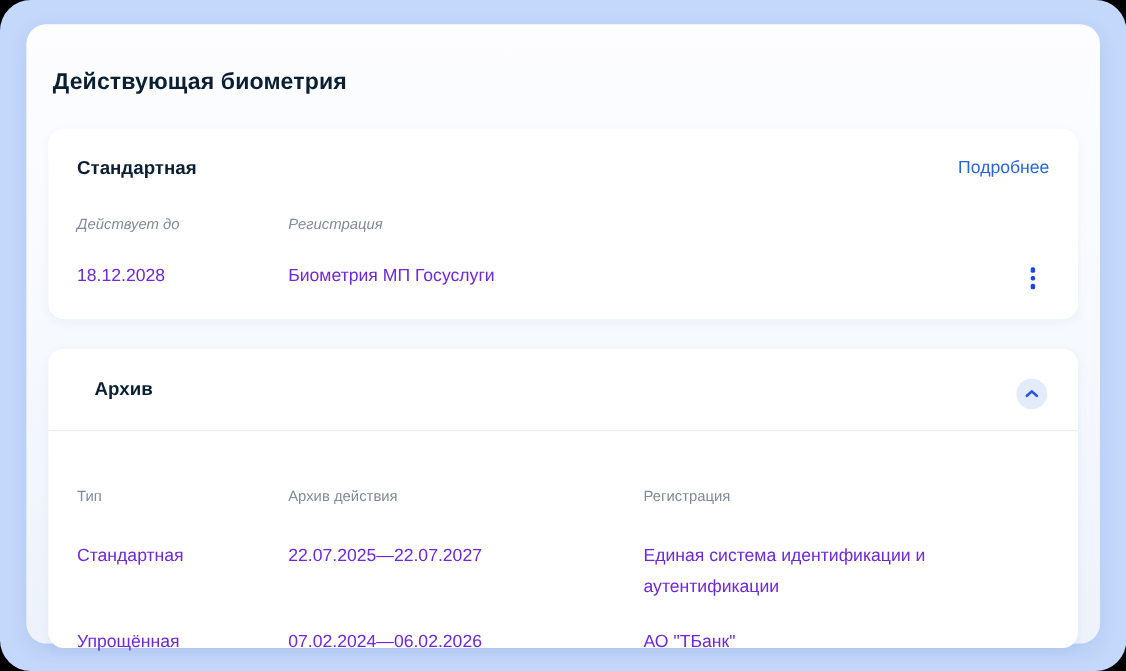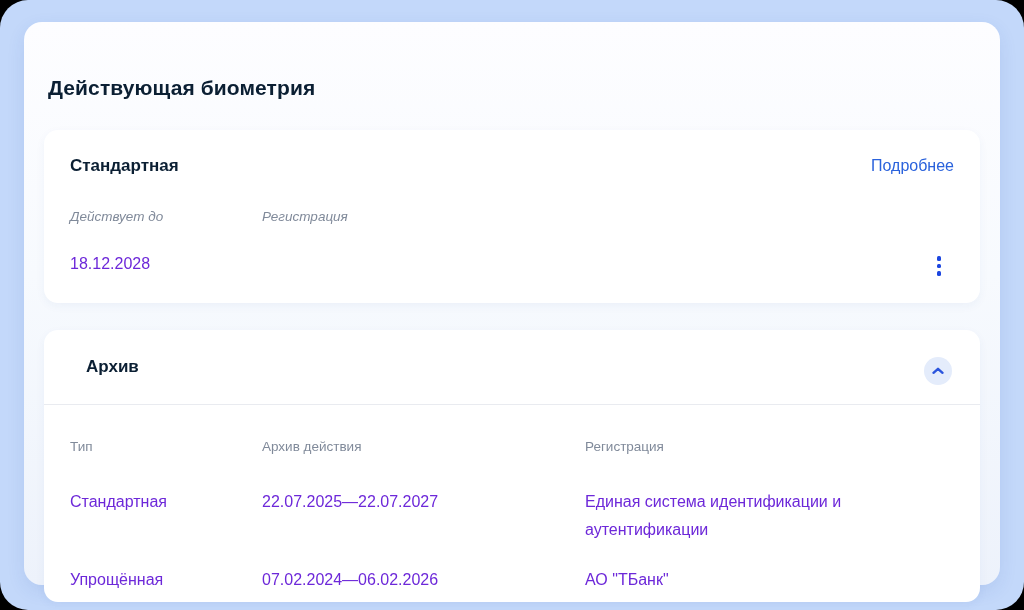--- a/index.html
+++ b/index.html
@@ -23,21 +23,21 @@
   .panel {
     position: absolute;
     left: 24px;
     top: 22px;
     width: 976px;
     height: 563px;
     border-radius: 18px;
     background: linear-gradient(180deg, #fdfdff 0%, #f7fafe 45%, #edf2fb 100%);
     box-shadow: 0 6px 18px rgba(43, 80, 163, 0.10);
     box-sizing: border-box;
-    padding: 16px 20px;
+    padding: 3px 20px;
   }
   .page-title {
     margin: 0;
     padding: 38px 0 0 4px;
     font-size: 21px;
     font-weight: 700;
     color: #0b1f33;
     letter-spacing: 0.1px;
   }
   .card {
@@ -69,20 +69,21 @@
     text-decoration: none;
     cursor: pointer;
   }
   .grid2 {
     display: grid;
     grid-template-columns: 192px 1fr;
   }
   .grid3 {
     display: grid;
     grid-template-columns: 192px 323px 1fr;
+    margin-top: 17px;
   }
   .label {
     font-size: 13.5px;
     color: #808a9a;
   }
   .value {
     font-size: 16px;
     color: #6d28d9;
   }
   .labels-row { margin-top: 33px; font-style: italic; }
@@ -169,20 +170,21 @@
       <div class="card-head">
         <h2>Стандартная</h2>
         <a class="link">Подробнее</a>
       </div>
       <div class="grid2 labels-row">
         <div class="label">Действует до</div>
         <div class="label">Регистрация</div>
       </div>
       <div class="grid2 values-row">
         <div class="value">18.12.2028</div>
+        <div class="value">Биометрия МП Госуслуги</div>
       </div>
       <button class="kebab-btn" aria-label="Меню">
         <span class="kebab">
             <i></i>
             <i></i>
             <i></i>
           </span>
       </button>
     </section>
 

